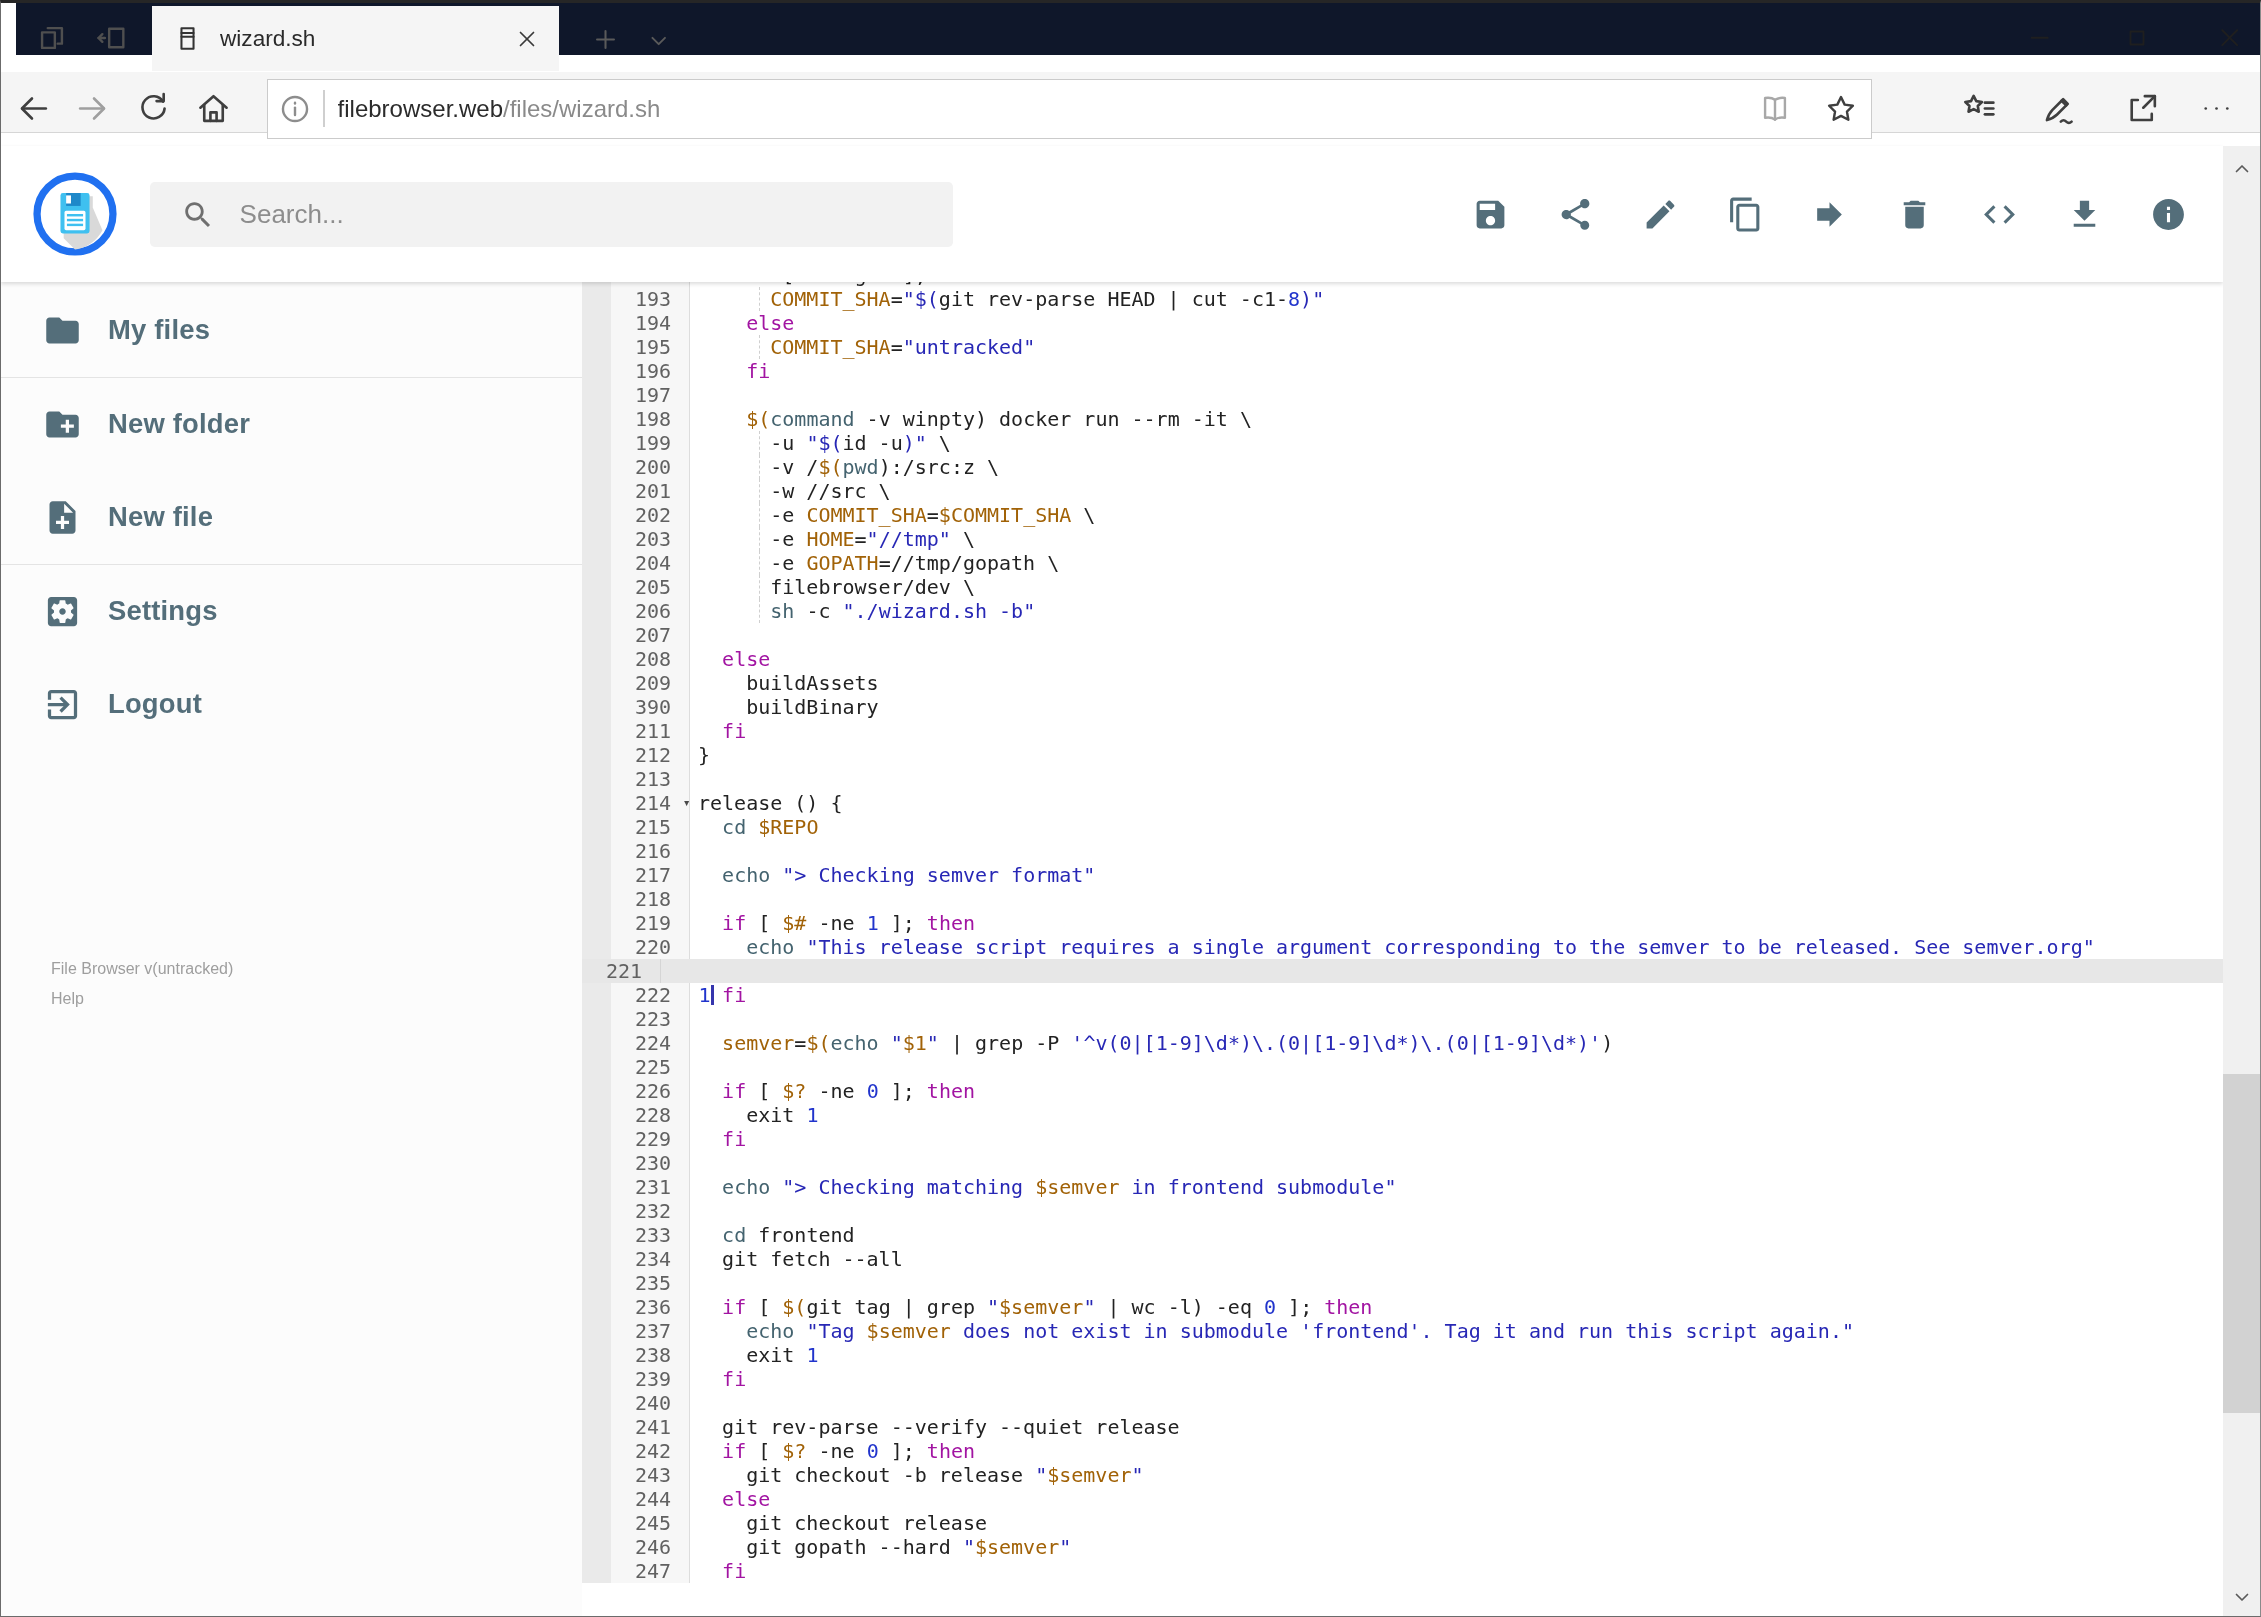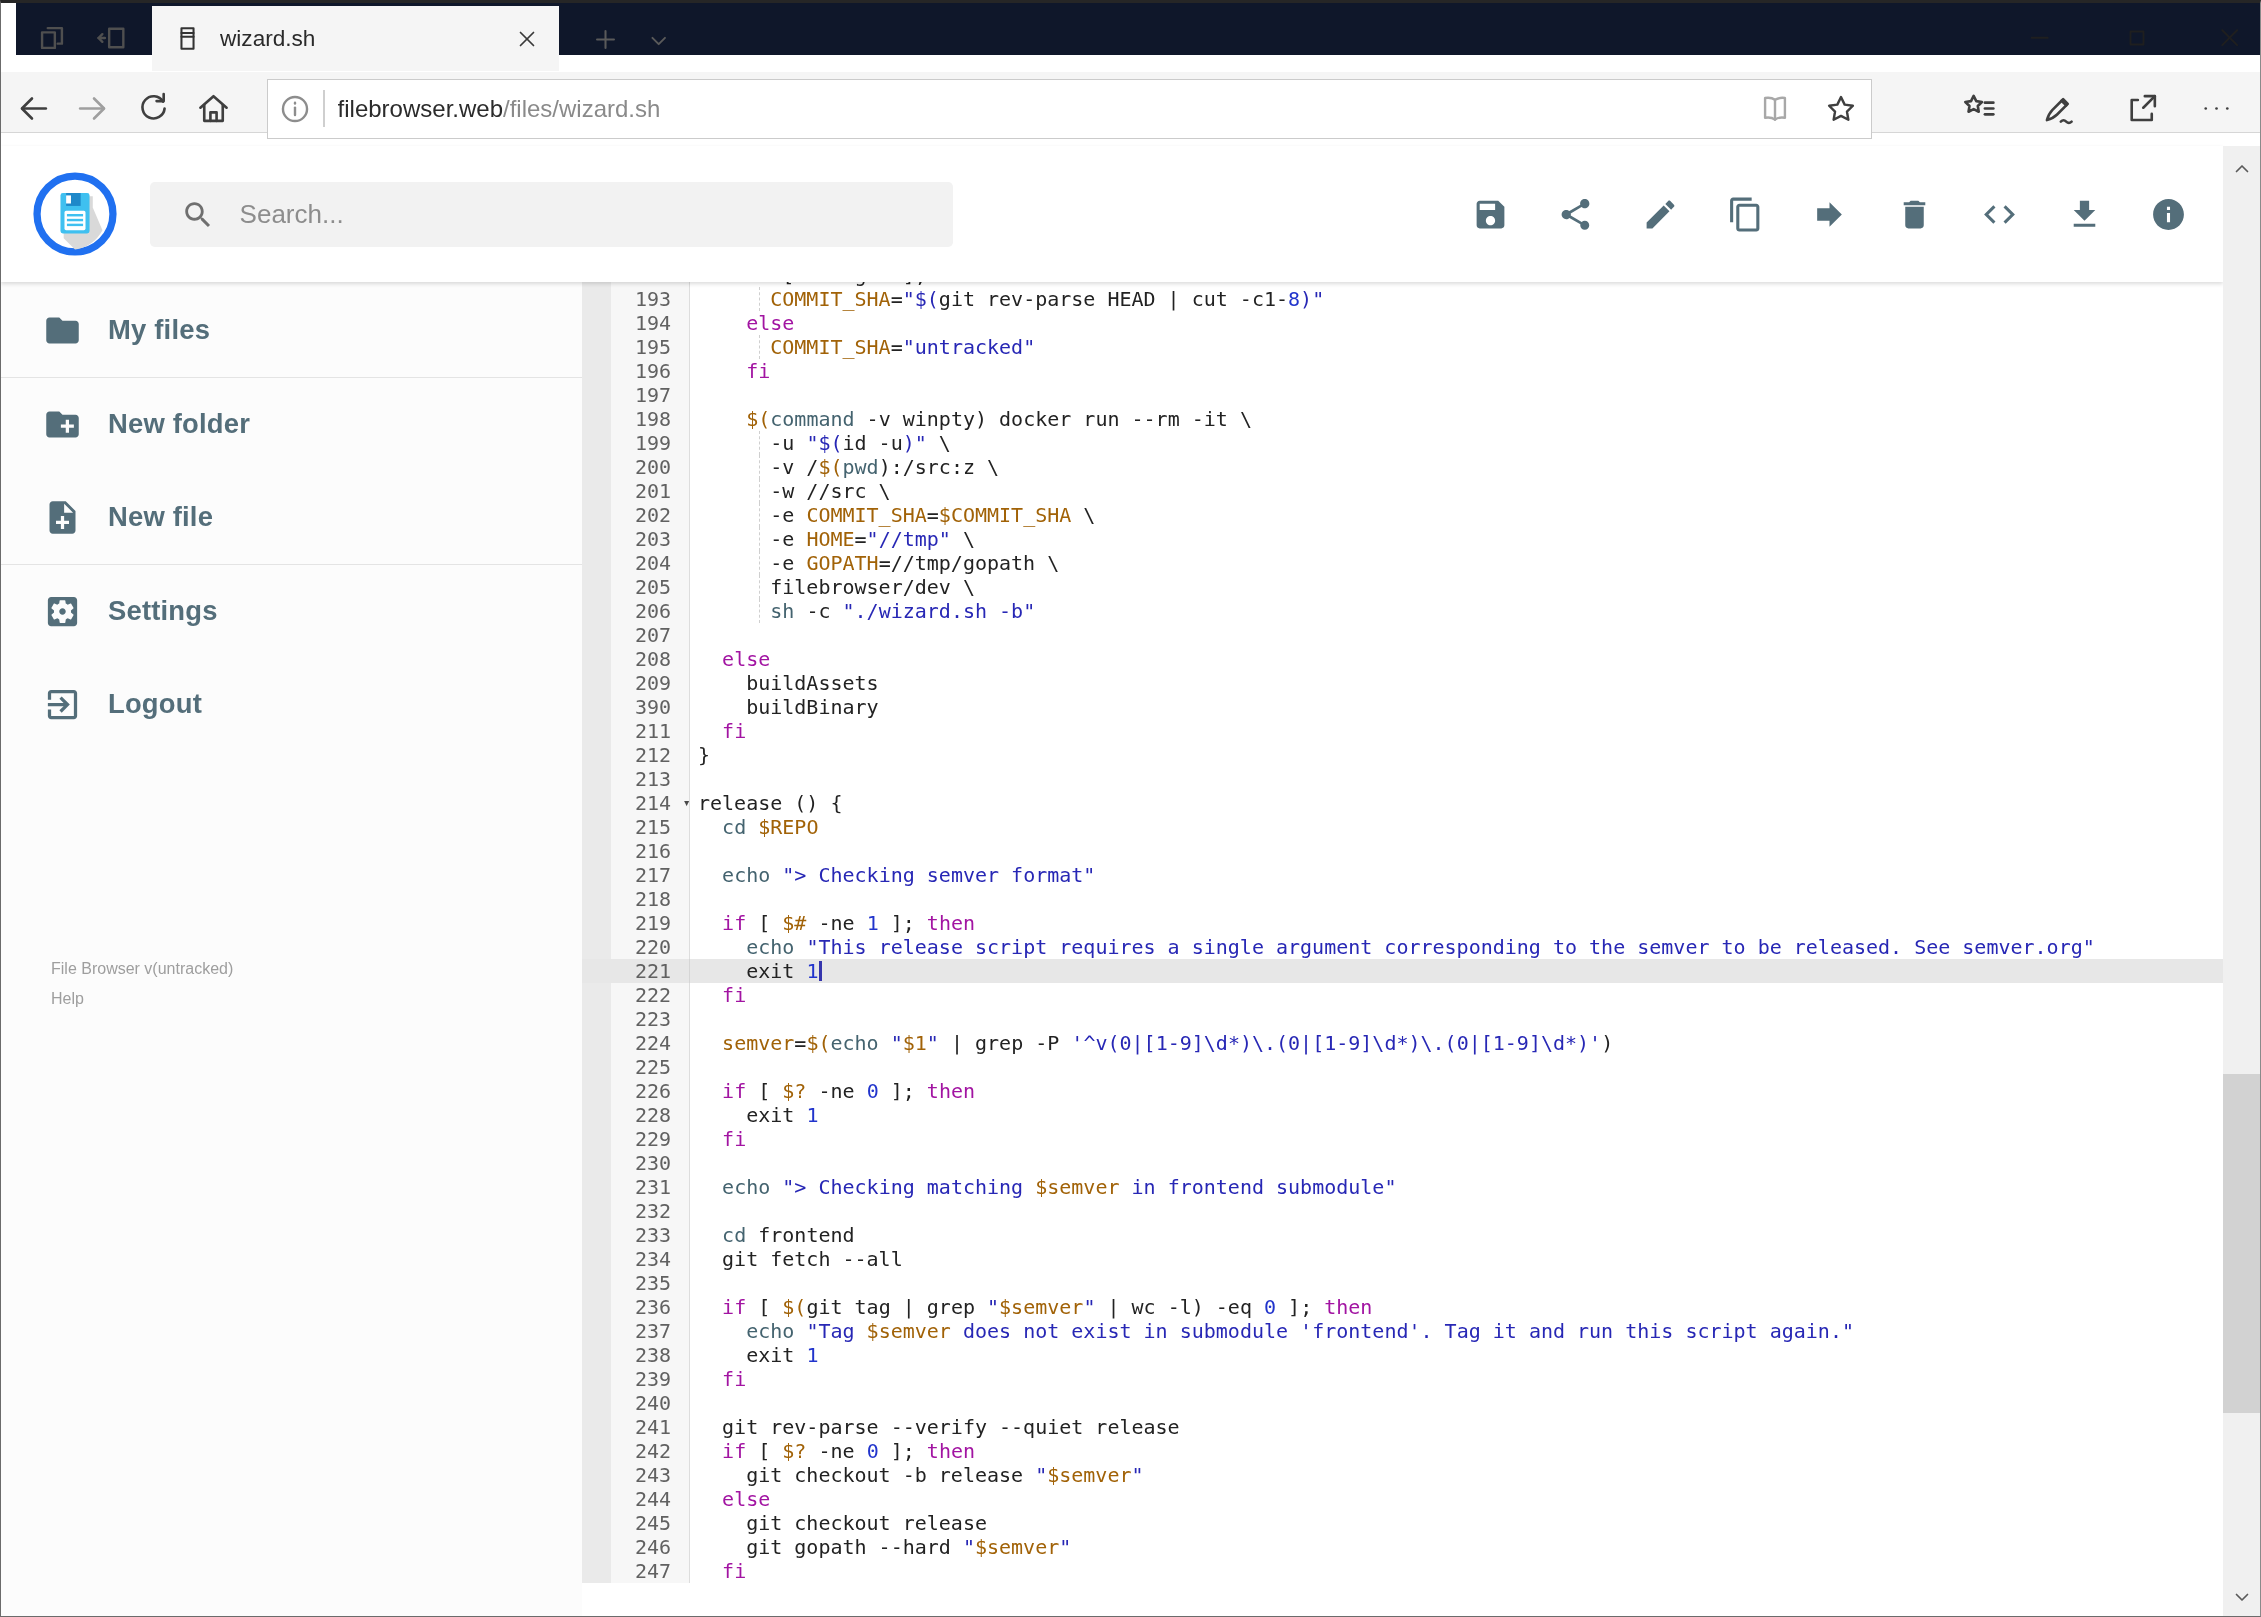--- a/index.html
+++ b/index.html
@@ -53,21 +53,21 @@
   
   .editor{position:absolute;left:581px;top:0;right:37px;bottom:0;background:#fff;overflow:hidden;}
   .lines{margin-top:-19.4px;}
   .cmrow{display:flex;height:24px;}
   .cstrip{width:29px;background:#eaeaea;flex:none;}
   .gut{width:79px;flex:none;background:#f7f7f7;border-right:1.6px solid #ddd;text-align:right;padding-right:18px;
        font-family:"DejaVu Sans Mono",monospace;font-size:20px;line-height:24px;color:#616161;position:relative;}
   .gut .fold{position:absolute;right:-1.6px;top:0;font-size:13px;color:#4a4a4a;line-height:24px;}
   .codecell{flex:1;position:relative;padding-left:8px;font-family:"DejaVu Sans Mono",monospace;
             font-size:20px;line-height:24px;white-space:pre;color:#222;}
-  .cmrow.active{background:#e7e7e7;}
+  .cmrow.active{background:#e7e7e7;flex-direction:column;}
   .cmrow.active .cstrip,.cmrow.active .gut{background:transparent;border-right-color:#d5d5d5;}
   .guide{position:absolute;left:69px;top:0;height:24px;border-left:1.6px dashed #cfcfcf;}
   .cursor{display:inline-block;width:2.4px;height:20px;background:#3535ad;vertical-align:-3.2px;margin-left:0.8px;}
   .c-t{color:#222;} .c-k{color:#a214a2;} .c-v{color:#a16207;} .c-b{color:#44636f;} .c-s{color:#2727b5;} .c-d{color:#2134cc;}
 
   
   .pagescroll{position:absolute;right:0;top:0;width:37px;height:100%;background:#f0f0f0;z-index:9;}
   .ps-arrow{position:absolute;left:0;width:37px;height:37px;display:flex;align-items:center;justify-content:center;color:#5a5a5a;}
   .ps-thumb{position:absolute;left:0;width:37px;top:928px;height:339px;background:#d2d2d2;}
   svg{display:block;}

